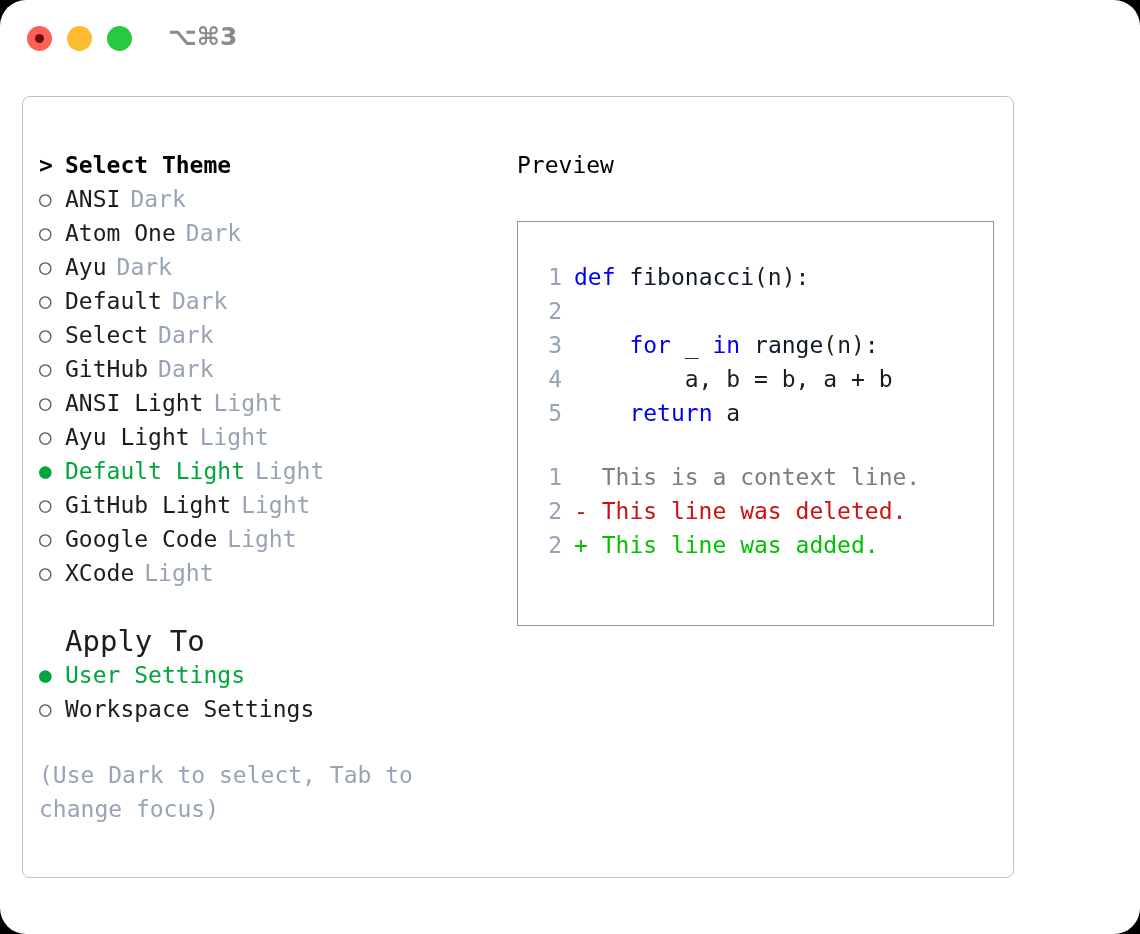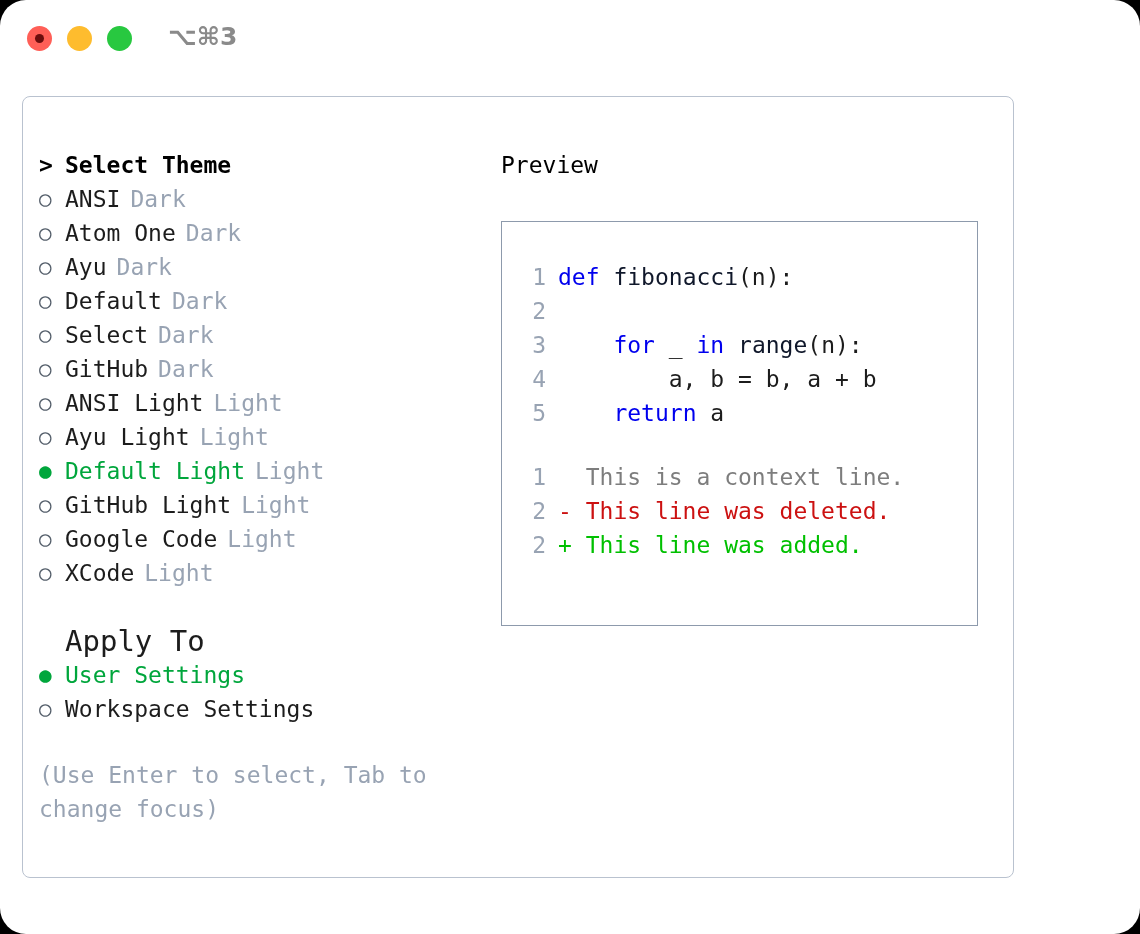--- a/index.html
+++ b/index.html
@@ -151,21 +151,21 @@
     font-size: 23px;
     color: #98a3b3;
     line-height: 34px;
     width: 400px;
     white-space: pre-wrap;
   }
 
   
   .right-col {
     position: absolute;
-    left: 478px;
+    left: 494px;
     top: 51px;
     width: 500px;
   }
   .preview-title {
     font-size: 23px;
     color: #000000;
     line-height: 34px;
     height: 34px;
   }
   .preview-box {
@@ -316,21 +316,21 @@
           <span class="row-label">User Settings</span>
         </div>
 
         <div class="row">
           <span class="bullet">○</span>
           <span class="row-label">Workspace Settings</span>
         </div>
 
         <div class="gap-sm"></div>
 
-        <div class="hint">(Use Enter to select, Tab to
+        <div class="hint">(Use Dark to select, Tab to
 change focus)</div>
       </div>
 
       <div class="right-col">
         <div class="preview-title">Preview</div>
 
         <div class="preview-box">
           <div class="code-area">
 
             <div class="code-line">

